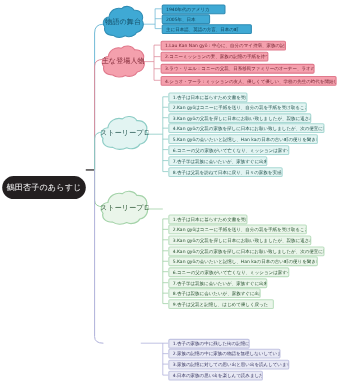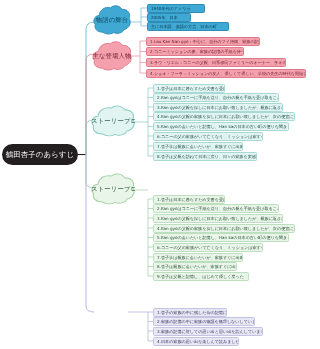--- a/index.html
+++ b/index.html
@@ -26,21 +26,21 @@
     left: 0; top: 0;
     width: 310px;
     height: 349px;
     pointer-events: none;
   }
 
   
   .root {
     position: absolute;
     left: 2px;
-    top: 144px;
+    top: 160px;
     width: 76px;
     height: 21px;
     background: #231f20;
     border-radius: 11px;
     color: #ffffff;
     font-size: 7.4px;
     line-height: 21px;
     text-align: center;
     letter-spacing: 0.1px;
     white-space: nowrap;

